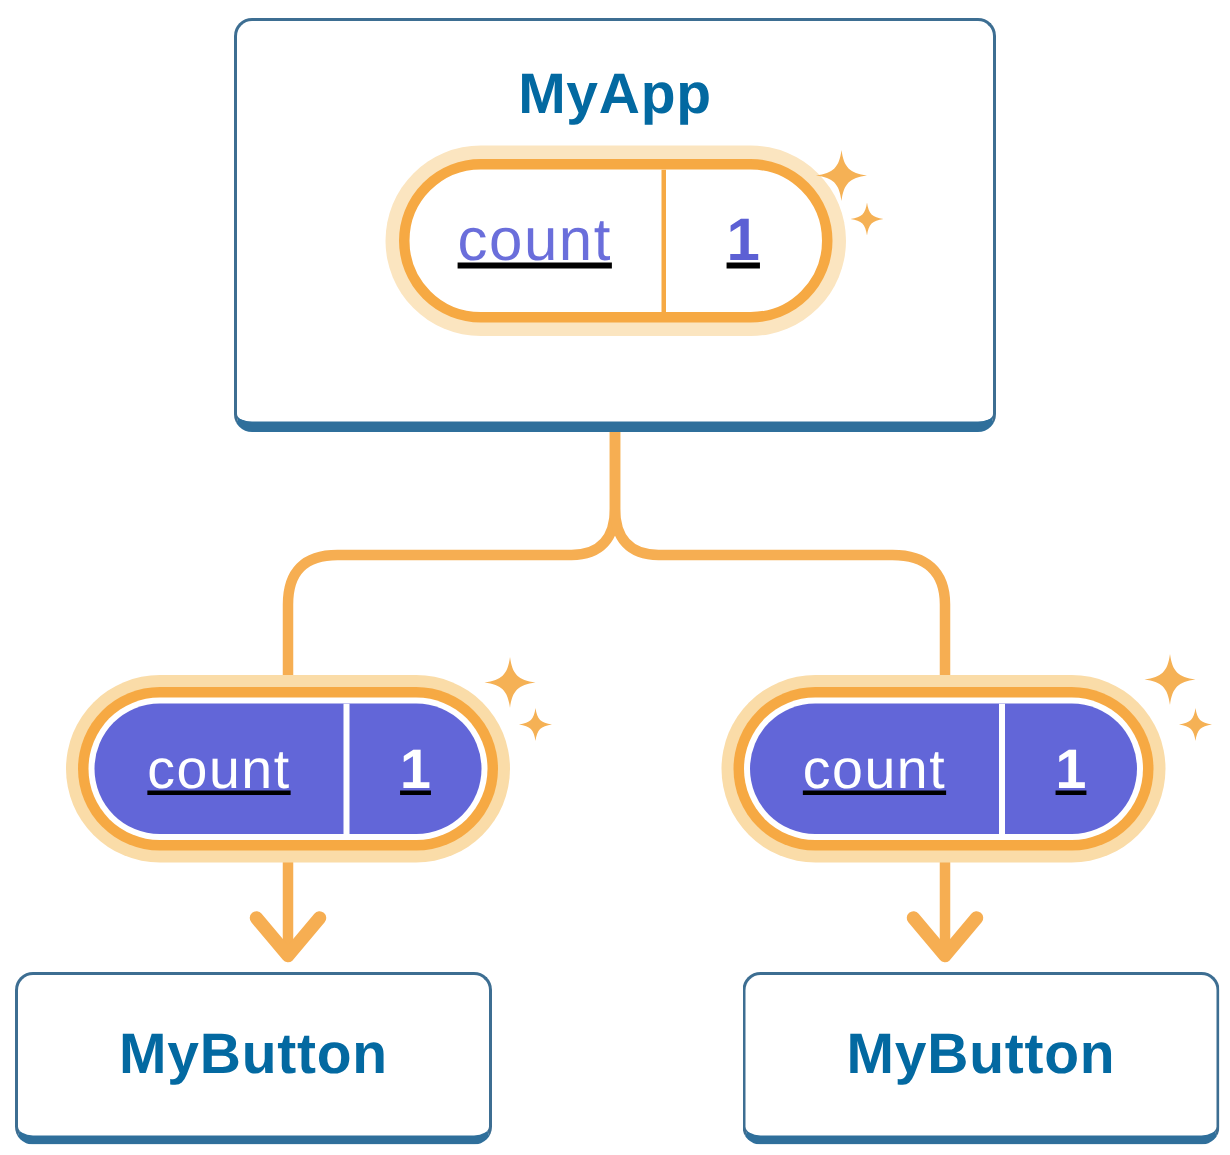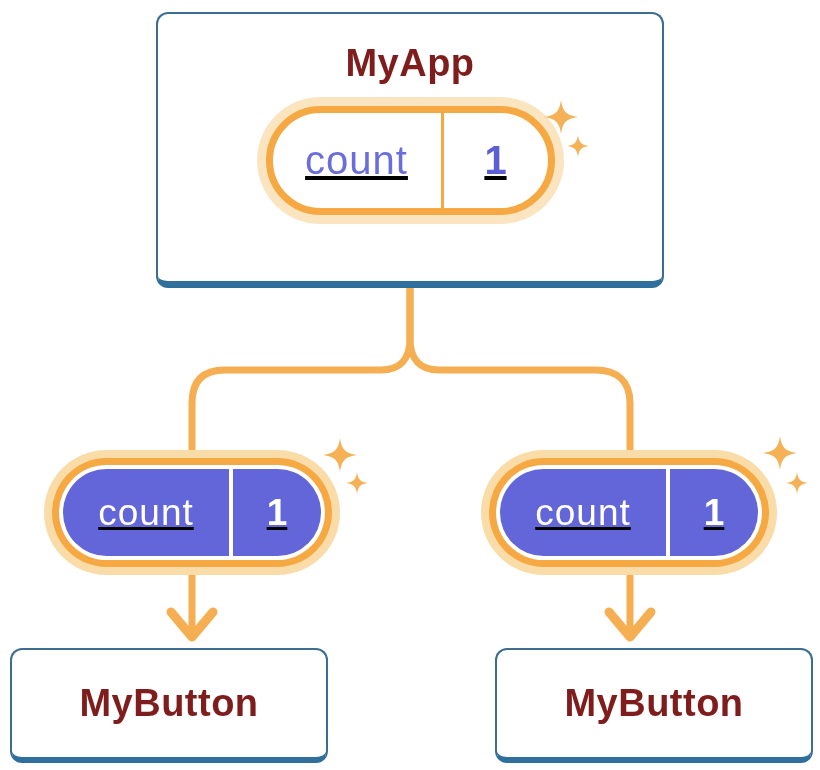--- a/index.html
+++ b/index.html
@@ -27,21 +27,21 @@
     box-sizing: border-box;
     background: #ffffff;
     border: 2px solid #3d6e92;
     border-bottom: 7px solid #2f6f9b;
     border-radius: 12px;
     z-index: 2;
   }
   .card-title {
     font-size: 38px;
     font-weight: 600;
-    color: #7f1d1d;
+    color: #0369a1;
     letter-spacing: 0.5px;
     text-align: center;
   }
   .top-card {
     left: 156px; top: 12px;
     width: 508px; height: 276px;
     display: flex;
     flex-direction: column;
     align-items: center;
   }

